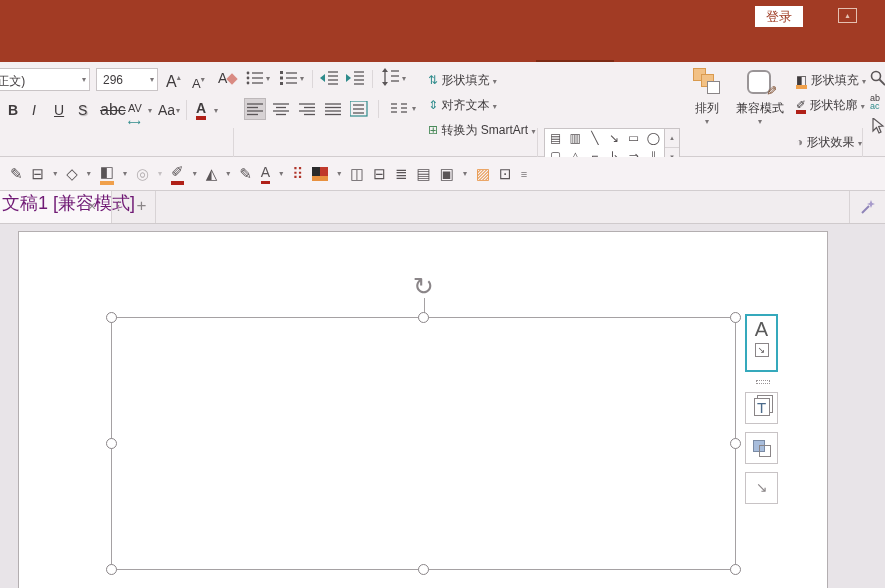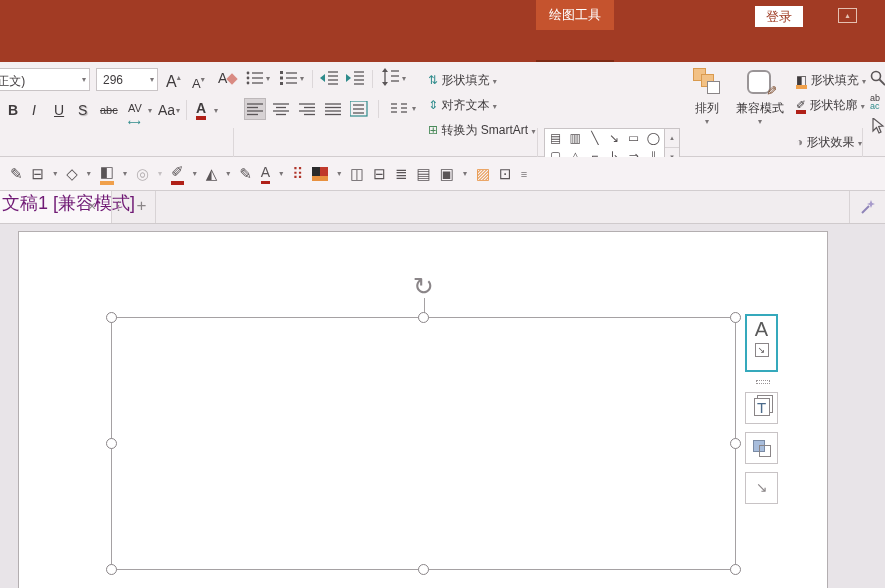--- a/index.html
+++ b/index.html
@@ -95,21 +95,20 @@
   .sq2 { position:absolute; left:13px; top:12px; width:12px; height:12px; border:1px solid #8a8587; background:transparent; }
   .spArrow { font-size:14px; color:#8a8587; line-height:28px; }
   .dothandle { width:14px; height:4px; border:1px dotted #9a9597; margin:0 auto 8px; }
 </style>
 </head>
 <body>
 
 <div id="app">
 
   <div class="abs titlebar">
-    <div class="abs ctx-block">绘图工具</div>
     <div class="abs signin">登录</div>
     <div class="abs winopt">▴</div>
   </div>
 
   <div class="abs tabrow">
     <div class="abs rtab" style="left:6px">片放映</div>
     <div class="abs rtab" style="left:57px">审阅</div>
     <div class="abs rtab" style="left:107px">视图</div>
     <div class="abs rtab" style="left:157px">录制</div>
     <div class="abs rtab" style="left:207px">开发工具</div>
@@ -142,21 +141,21 @@
       <span>A</span><span class="car8" style="vertical-align:6px">▾</span>
     </div>
     <div class="abs fbtn" style="left:218px;top:6px;font-size:14px">
       <span>A</span><span style="display:inline-block;width:8px;height:8px;background:#d98a82;transform:rotate(45deg);margin-left:1px"></span>
     </div>
 
     <div class="abs fbtn" style="left:8px;top:38px;font-weight:bold">B</div>
     <div class="abs fbtn" style="left:32px;top:38px;font-style:italic">I</div>
     <div class="abs fbtn" style="left:54px;top:38px;text-decoration:underline">U</div>
     <div class="abs fbtn" style="left:78px;top:38px;text-shadow:1px 1px 1px #b5b0b2">S</div>
-    <div class="abs fbtn" style="left:100px;top:38px;font-size:11px;text-decoration:line-through">abc</div>
+    <div class="abs fbtn" style="left:100px;top:38px;font-size:16px;text-decoration:line-through">abc</div>
     <div class="abs fbtn" style="left:128px;top:36px;font-size:11px">
       <span>AV</span><br>
       <span class="teal" style="font-size:9px;line-height:2px;position:relative;top:-7px">⟷</span>
     </div>
     <div class="abs car8" style="left:148px;top:44px">▾</div>
     <div class="abs fbtn" style="left:158px;top:38px">Aa</div>
     <div class="abs car8" style="left:176px;top:44px">▾</div>
     <div class="abs" style="left:186px;top:38px;width:1px;height:20px;background:#DCD7D9"></div>
     <div class="abs fbtn" style="left:196px;top:36px;font-weight:bold">
       <span>A</span>

